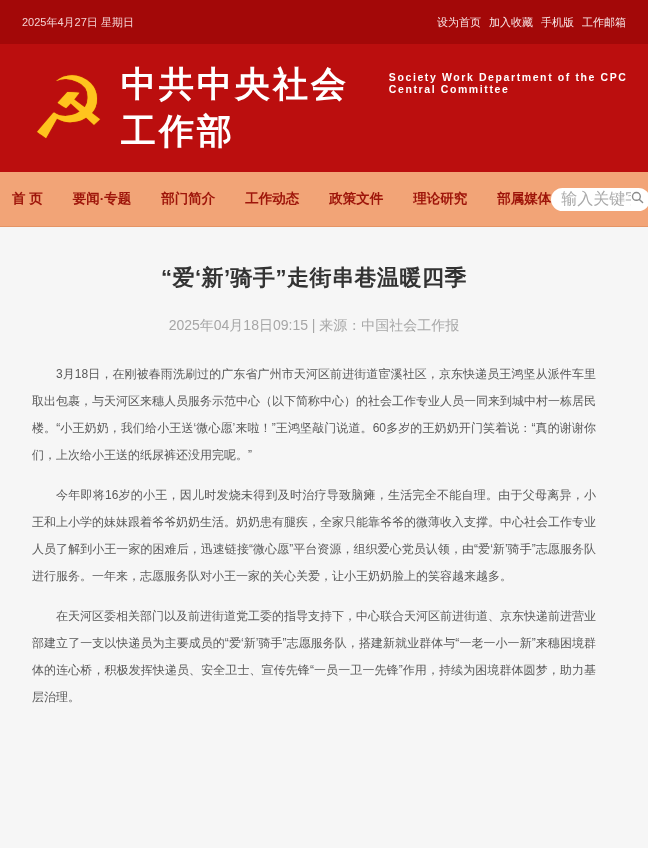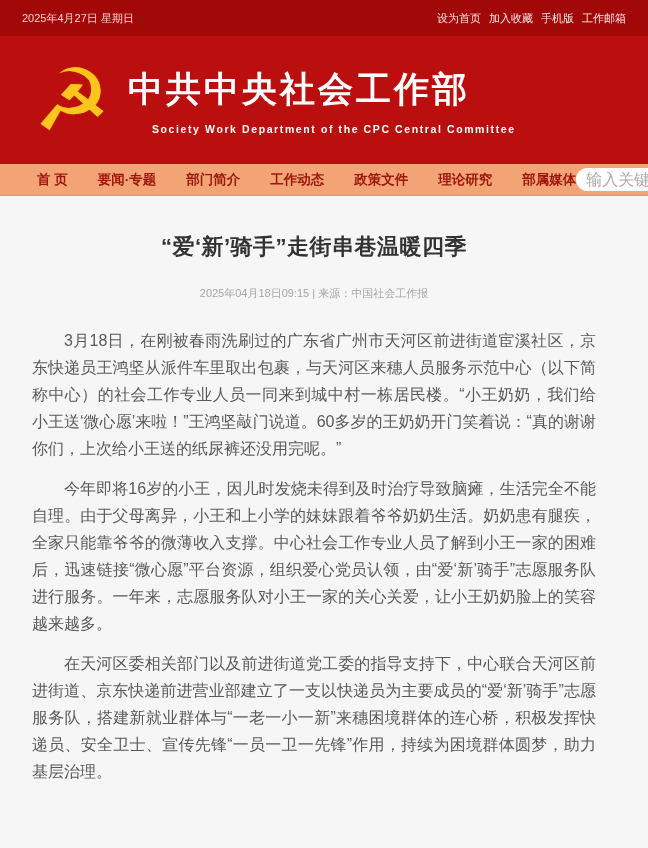--- a/index.html
+++ b/index.html
@@ -4,50 +4,50 @@
 <style>
   * { margin: 0; padding: 0; box-sizing: border-box; }
   html, body {
     width: 648px; height: 848px;
     overflow: hidden;
     font-family: "Liberation Sans", "DejaVu Sans", sans-serif;
     background: #f6f6f6;
   }
   
   .topbar {
-    height: 36px; background: #a30808;
+    height: 44px; background: #a30808;
     display: flex; align-items: center; justify-content: space-between;
     padding: 0 22px; font-size: 11px; color: #f3d2d2;
   }
   .topbar-links { display: flex; gap: 8px; }
   .topbar-links a { color: #f9e9e9; text-decoration: none; cursor: pointer; }
   
   .banner {
     height: 128px; background: #bb0e0e;
     display: flex; align-items: center; padding-left: 30px;
   }
   .emblem {
     font-family: "DejaVu Sans", sans-serif;
     font-size: 86px; line-height: 1; color: #ffc41e;
     width: 84px; text-align: center; margin-right: 14px;
     text-shadow: 0 0 1px #e8a800;
     user-select: none;
   }
-  .banner-titles { display: flex; flex-direction: column; }
+  .banner-titles { display: flex; }
   .banner-title-cn {
     color: #ffffff; font-size: 35px; font-weight: bold; letter-spacing: 3px;
   }
   .banner-title-en {
     color: #ffffff; font-size: 10.5px; font-weight: bold;
     letter-spacing: 1.6px; margin-top: 10px; margin-left: 24px;
   }
   
   .nav {
-    height: 32px; background: #f2a477;
-    display: flex; align-items: center; padding: 0 37px;
+    height: 55px; background: #f2a477;
+    display: flex; align-items: center; padding: 0 12px;
     border-bottom: 1px solid #e49465;
   }
   .nav-items { display: flex; gap: 30px; flex: 1; }
   .nav-item {
     color: #9e150a; font-size: 13.5px; font-weight: bold;
     text-decoration: none; cursor: pointer; white-space: nowrap;
   }
   .search-box {
     width: 112px; height: 23px; background: #ffffff; border-radius: 12px;
     display: flex; align-items: center; padding: 0 6px 0 10px;
@@ -59,25 +59,25 @@
   }
   .search-input::placeholder { color: #a9a9a9; }
   .search-btn { background: none; border: none; cursor: pointer; display: flex; align-items: center; padding: 0; }
   
   .article { padding: 36px 52px 0 32px; background: #f6f6f6; }
   .article-title {
     text-align: center; font-size: 22px; font-weight: bold; color: #333333;
     letter-spacing: 0.5px;
   }
   .article-meta {
-    text-align: center; font-size: 11px; color: #a6a6a6; margin-top: 24px;
+    text-align: center; font-size: 14px; color: #a6a6a6; margin-top: 24px;
   }
   .article-body { margin-top: 26px; }
   .article-body p {
-    font-size: 16px; color: #595959; line-height: 27px;
+    font-size: 12px; color: #595959; line-height: 27px;
     text-align: justify; text-indent: 2em; margin-bottom: 13px;
     font-family: "Liberation Sans", "DejaVu Sans", sans-serif;
   }
 </style>
 </head>
 <body>
 
 <div class="topbar">
   <span>2025年4月27日 星期日</span>
   <div class="topbar-links">

